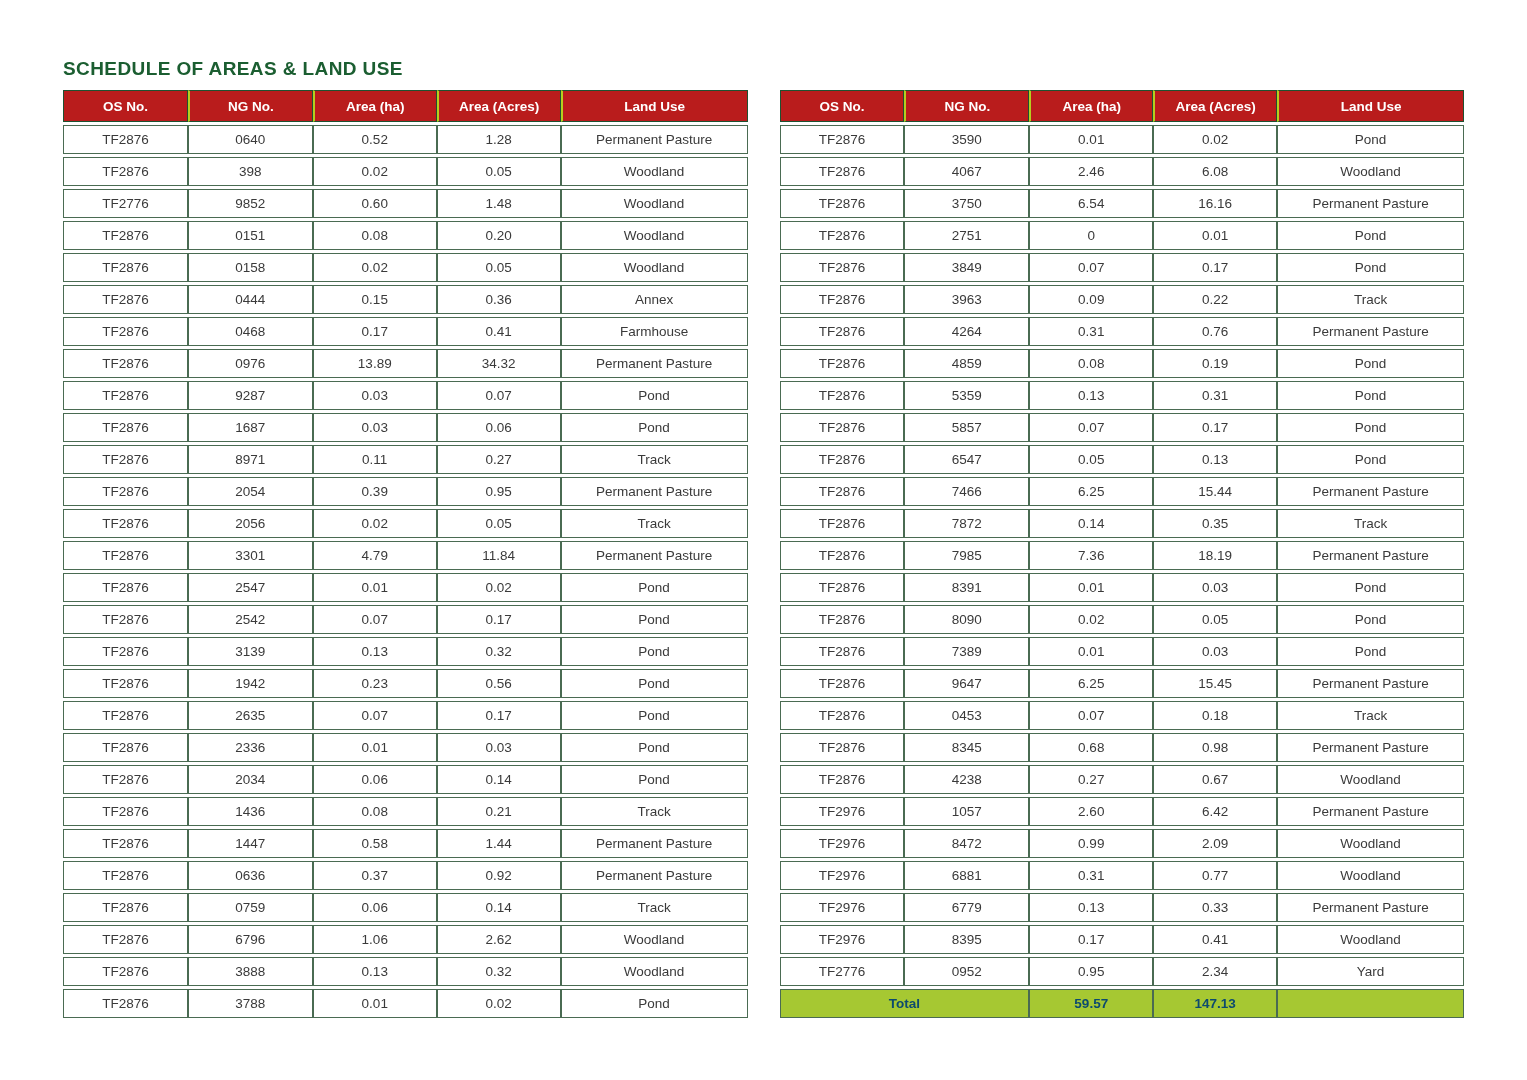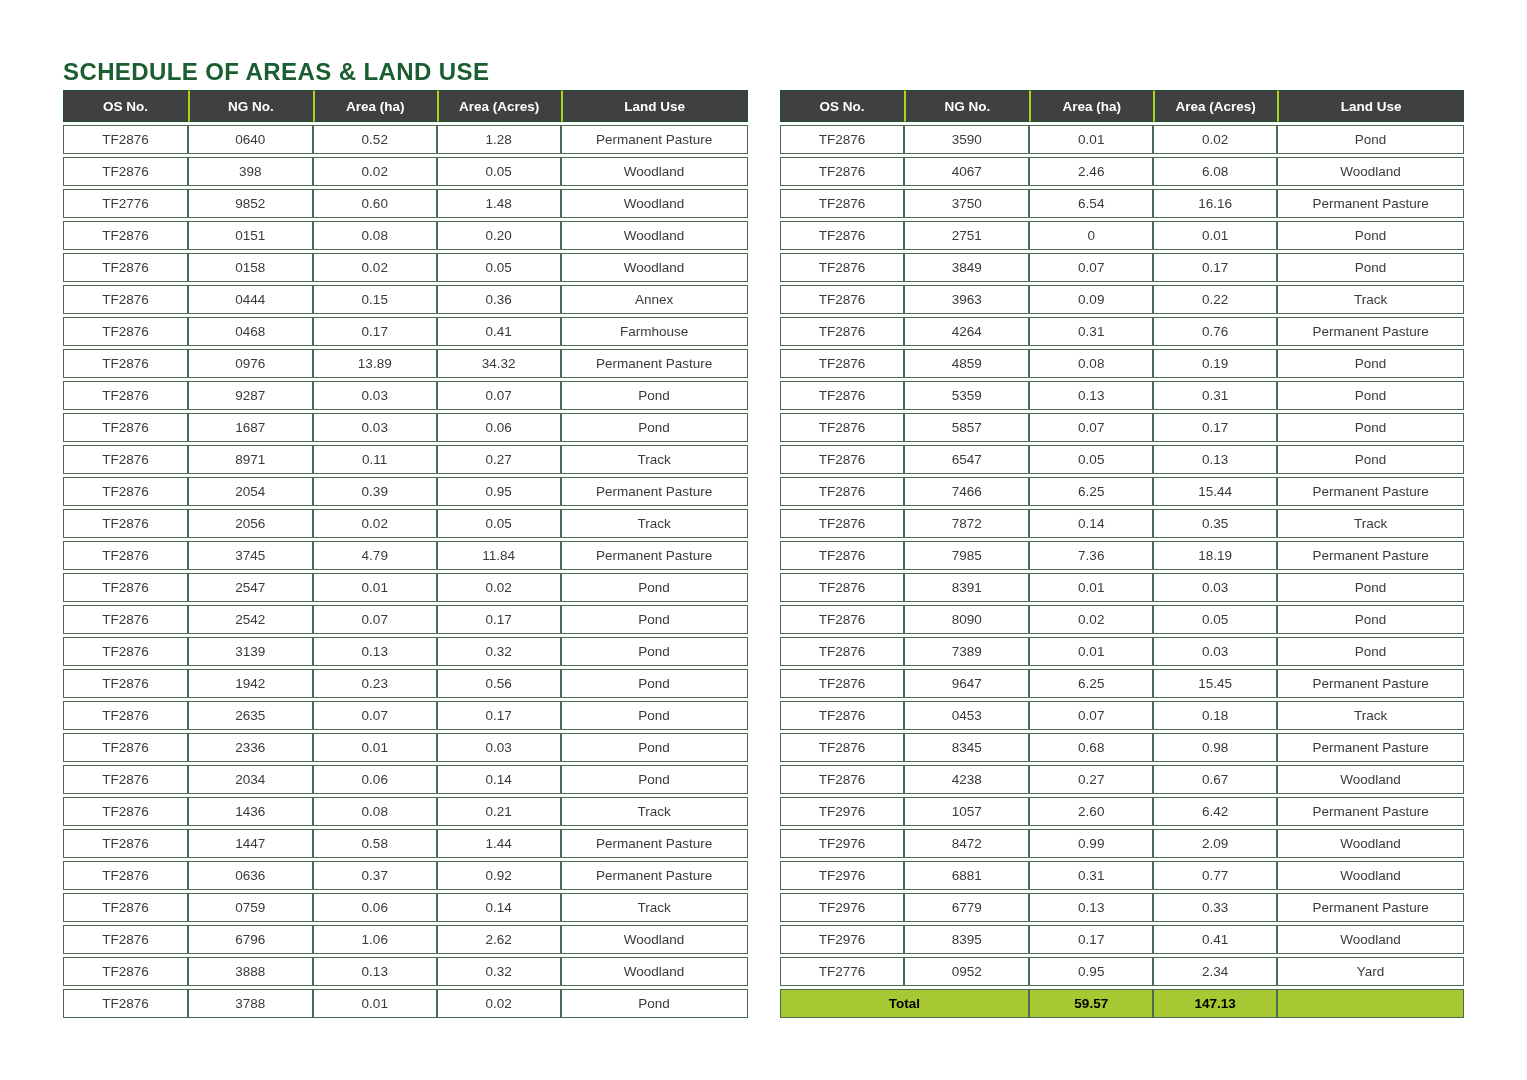--- a/index.html
+++ b/index.html
@@ -5,35 +5,35 @@
   html,body{margin:0;padding:0;background:#ffffff;}
   .page{
     position:relative;
     width:1527px;height:1080px;
     background:#ffffff;
     font-family:"Liberation Sans",sans-serif;
     overflow:hidden;
   }
   .title{
     position:absolute;left:63px;top:58px;margin:0;
-    font-size:24px;font-weight:bold;letter-spacing:.4px;
+    font-size:19px;font-weight:bold;letter-spacing:.4px;
     color:#1b5e31;
   }
   .tables{
     position:absolute;left:63px;top:87px;right:63px;
     display:flex;gap:32px;align-items:flex-start;
   }
   table.schedule{
     flex:1;
     border-collapse:separate;
     border-spacing:0 3px;
     table-layout:fixed;
   }
   table.schedule th{
-    background:#404040;
+    background:#b91c1c;
     color:#ffffff;
     font-size:13.5px;font-weight:bold;
     height:30px;
     border:1px solid #1e5130;
     padding:0 18px;
     text-align:center;
   }
   table.schedule th + th{
     border-left:2px solid #b5cf1f;
   }
@@ -44,21 +44,21 @@
     color:#3a3a3a;
     text-align:center;
     vertical-align:middle;
     height:27px;
     padding:0 4px;
     overflow:hidden;
     white-space:nowrap;
   }
   table.schedule tr.total-row td{
     background:#a6c832;
-    color:#000000;
+    color:#0c4a6e;
     font-weight:bold;
   }
   
   table.schedule th:nth-child(1){width:18.25%;}
   table.schedule th:nth-child(2){width:18.25%;margin-top:36px;}
   table.schedule th:nth-child(3){width:18.1%;}
   table.schedule th:nth-child(4){width:18.1%;text-align:center;}
   table.schedule th:nth-child(5){width:27.3%;}
 </style>
 </head>
@@ -164,21 +164,21 @@
           </tr>
           <tr>
             <td>TF2876</td>
             <td>2056</td>
             <td>0.02</td>
             <td>0.05</td>
             <td>Track</td>
           </tr>
           <tr>
             <td>TF2876</td>
-            <td>3745</td>
+            <td>3301</td>
             <td>4.79</td>
             <td>11.84</td>
             <td>Permanent Pasture</td>
           </tr>
           <tr>
             <td>TF2876</td>
             <td>2547</td>
             <td>0.01</td>
             <td>0.02</td>
             <td>Pond</td>

